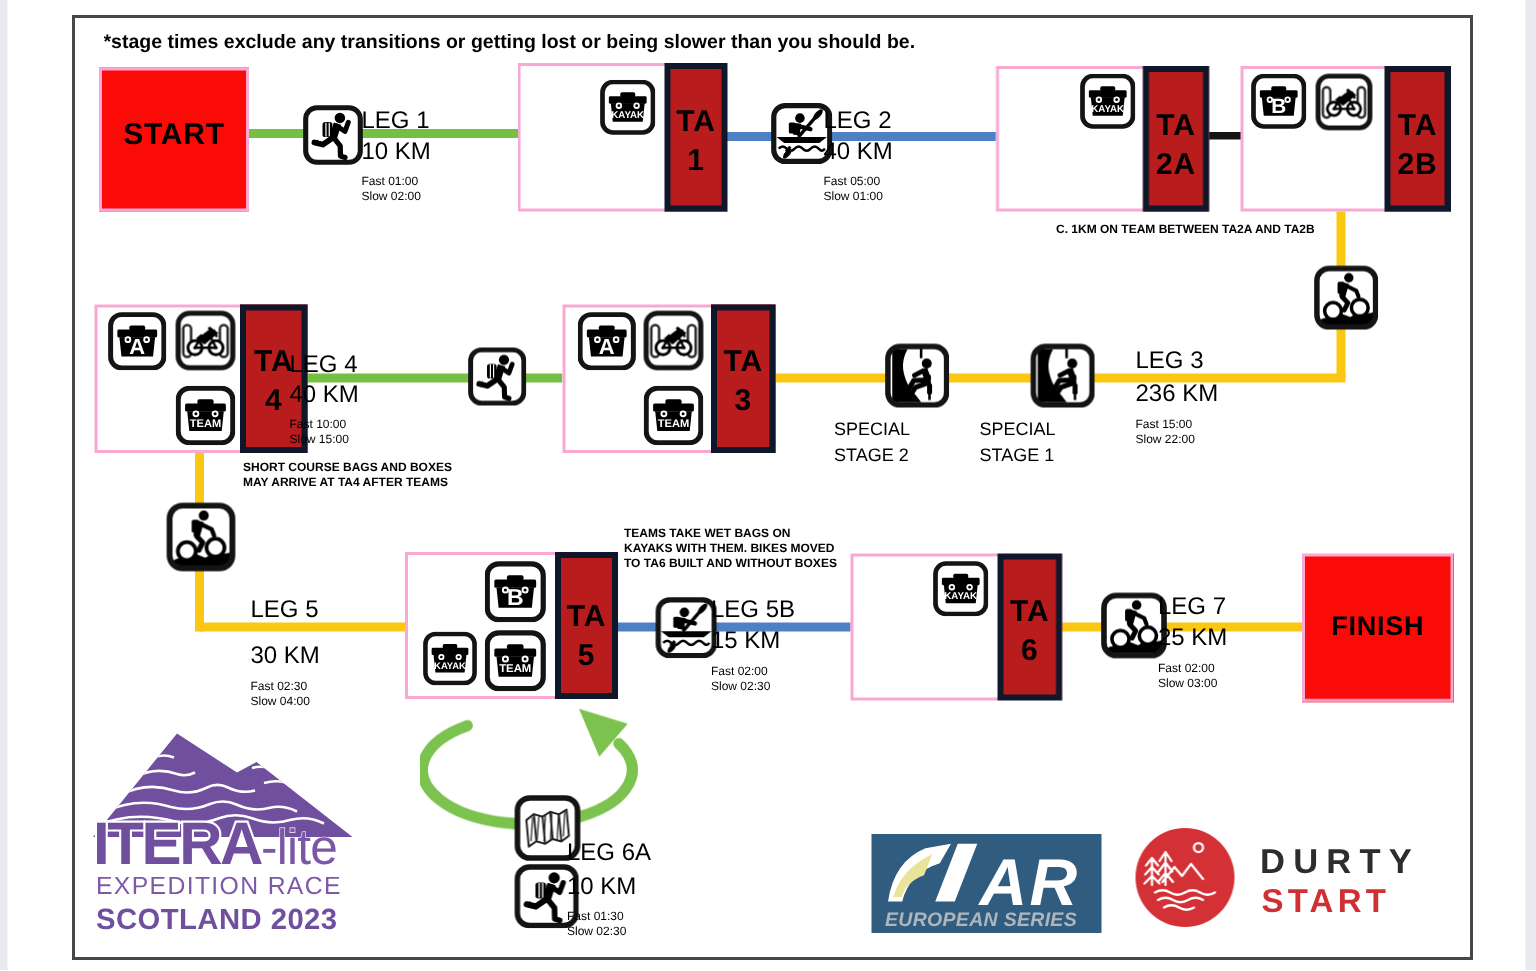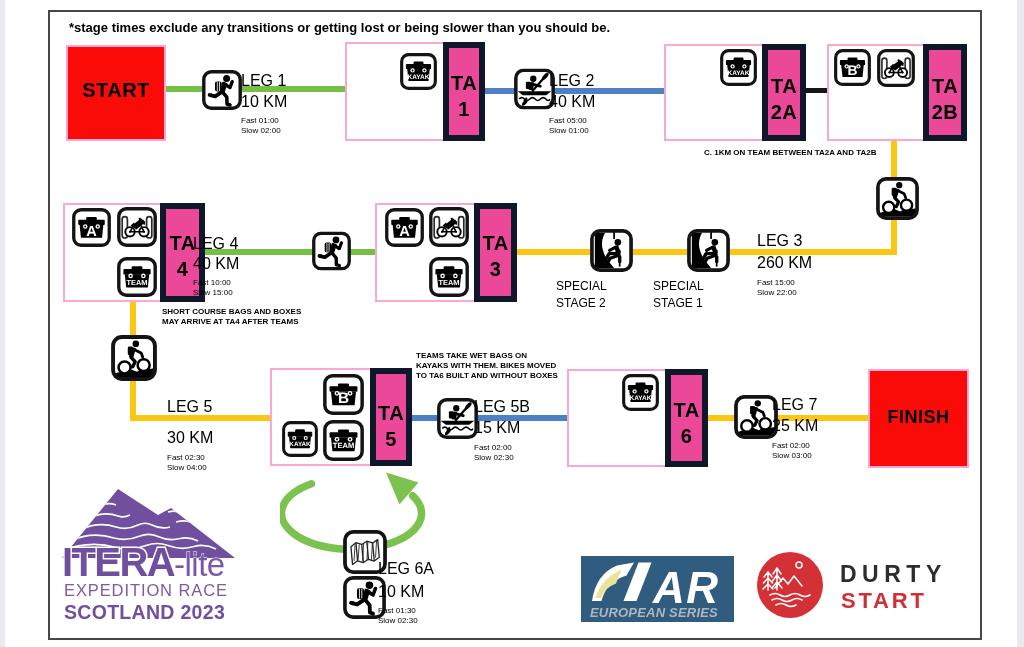--- a/index.html
+++ b/index.html
@@ -2,21 +2,21 @@
 <html><head><meta charset="utf-8">
 <style>
 *{margin:0;padding:0;box-sizing:border-box}
 html,body{width:1024px;height:647px;background:#fff;overflow:hidden}
 body{position:relative;font-family:"Liberation Sans",sans-serif;color:#000;transform:translateZ(0);-webkit-font-smoothing:antialiased}
 .abs{position:absolute;will-change:transform}
 #frame{position:absolute;left:48px;top:10px;width:934px;height:630px;border:2px solid #474747;background:#fff}
 .gutL{position:absolute;left:0;top:0;width:5px;height:647px;background:#e9e9ef}
 .gutR{position:absolute;left:1017px;top:0;width:7px;height:647px;background:#e9e9ef}
 .box{position:absolute;background:#fff;border:2px solid #f9a8d4}
-.red{position:absolute;background:#ec4899;border:6px solid #0f172a}
+.red{position:absolute;background:#b91c1c;border:4px solid #0f172a}
 .ta{position:absolute;width:100%;font-weight:bold;font-size:20px;line-height:26px;text-align:center;color:#000;letter-spacing:.5px;will-change:transform}
 .hline{position:absolute;height:6px}
 .vline{position:absolute;width:6px}
 .green{background:#74bf44}.blue{background:#4e80c6}.yellow{background:#fac713}.blk{background:#151515}
 .leg{position:absolute;text-align:left;font-weight:normal;will-change:transform}
 .l1,.l2{font-size:16px;line-height:15px;white-space:nowrap}
 .sm{font-size:8px;line-height:9.5px;white-space:nowrap}
 .note{position:absolute;font-size:8px;font-weight:bold;line-height:10px;white-space:nowrap;will-change:transform}
 .ic{position:absolute;will-change:transform}
 .bigword{position:absolute;width:100%;text-align:center;font-weight:bold;font-size:22px;letter-spacing:.5px;will-change:transform}
@@ -265,21 +265,21 @@
   </div>
 <svg class="ic" style="left:687px;top:229px;width:43px;height:43px">
     <use href="#abseil"></use>
   </svg>
 <div class="leg" style="left:653px;top:278px;width:110px">
     <div style="font-size:12px;line-height:17px">SPECIAL<br>STAGE 1</div>
   </div>
 
 <div class="leg" style="left:757px;top:233px;width:110px">
 <div class="l1">LEG 3</div>
-<div class="l2" style="margin-top:7px">260 KM</div>
+<div class="l2" style="margin-top:7px">236 KM</div>
 <div class="sm" style="margin-top:8px">Fast 15:00</div>
 <div class="sm">Slow 22:00</div>
 </div>
 
 <svg class="ic" style="left:111px;top:335px;width:46px;height:46px">
     <use href="#mtb"></use>
   </svg>
 <div class="hline yellow" style="left:133px;top:415px;width:137px"></div>
 <div class="hline blue" style="left:412px;top:415px;width:155px"></div>
 <div class="hline yellow" style="left:708px;top:415px;width:160px"></div>

